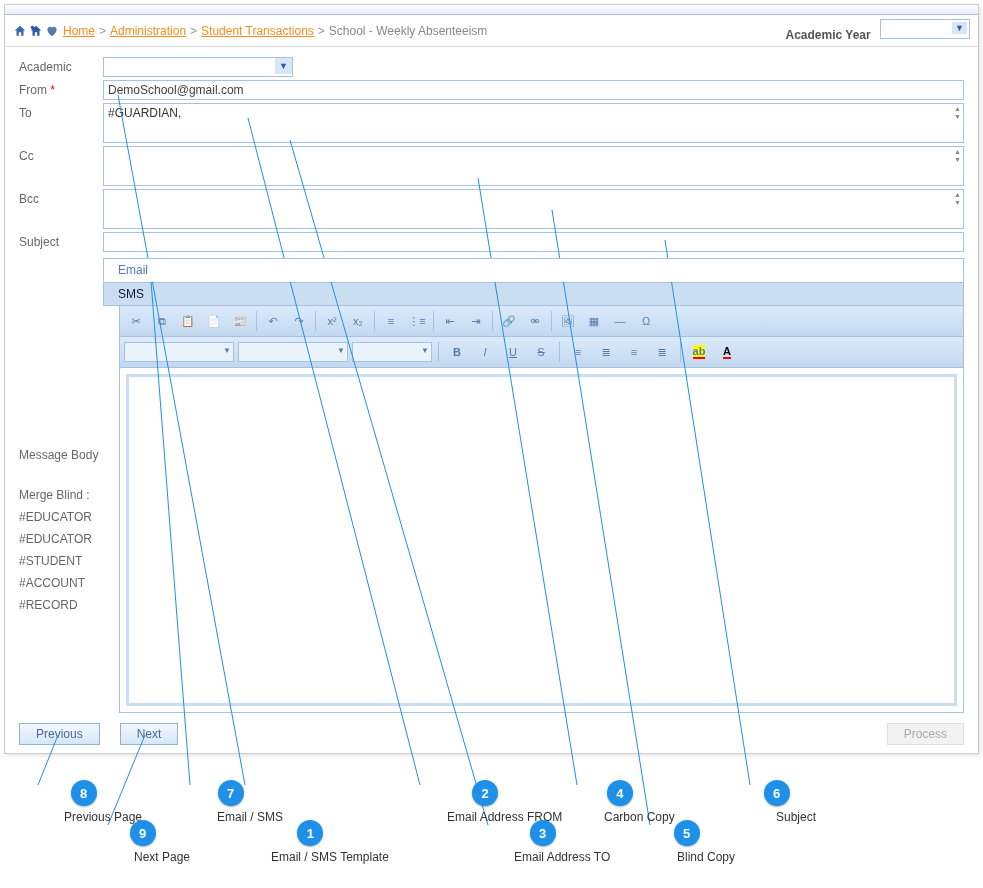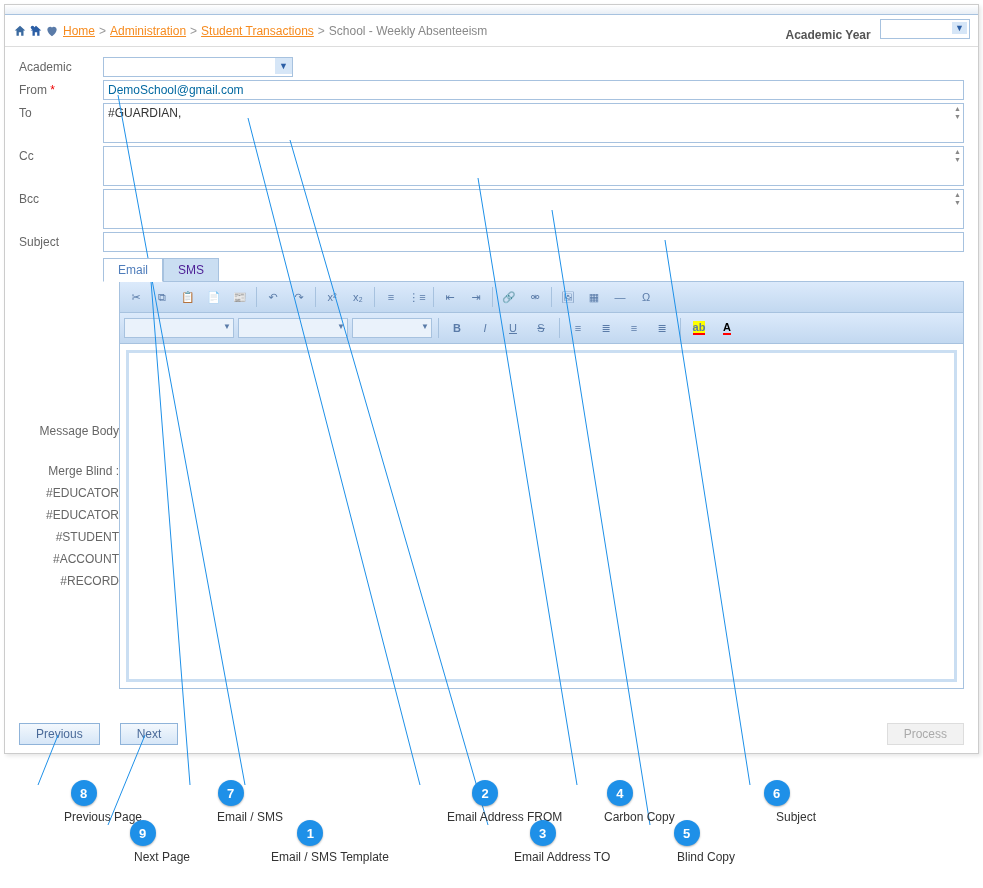--- a/index.html
+++ b/index.html
@@ -13,32 +13,32 @@
 .bc-sep { color: #999; }
 .bc-current { color: #888; }
 .icon-holder { display: flex; gap: 2px; }
 .ay-label { font-weight: bold; color: #555; margin-right: 6px; }
 .ay-select { width: 90px; height: 20px; border: 1px solid #a7c2df; background: #fff; position: relative; display:inline-block; }
 .ay-select::after { content:"▼"; position:absolute; right:2px; top:2px; font-size:9px; color:#2b5ea5; background:#d6e6f7; padding:1px 3px; }
 .form-area { padding: 10px 14px 8px 14px; }
 .form-row { display: flex; align-items: flex-start; margin-bottom: 3px; }
 .form-label { width: 84px; color: #666; font-size: 12px; padding-top: 3px; }
 .req { color: #e00; }
-.input-text { flex: 1; border: 1px solid #a7c2df; height: 20px; padding: 2px 4px; font-size: 12px; color: #0369a1; background:#fff; }
+.input-text { flex: 1; border: 1px solid #a7c2df; height: 20px; padding: 2px 4px; font-size: 12px; color: #404040; background:#fff; }
 .input-area { flex: 1; border: 1px solid #a7c2df; height: 40px; padding: 2px 4px; font-size: 12px; color: #333; position: relative; background:#fff; }
 .inline-scroll { position: absolute; right: 2px; top: 1px; display: flex; flex-direction: column; }
 .inline-scroll span { font-size: 7px; color: #888; line-height: 8px; cursor:pointer; }
 .template-select { width: 190px; height: 20px; border: 1px solid #a7c2df; position: relative; background:#fff; }
 .template-select::after { content:"▼"; position:absolute; right:0; top:0; font-size:9px; color:#2b5ea5; background:#d6e6f7; padding:3px 4px; }
-.tabs { display: flex; margin-top: 6px; margin-left: 84px; }
+.tabs { display: flex; margin-top: 6px; margin-left: 84px; flex-direction: column; }
 .tab { border: 1px solid #a7c2df; padding: 4px 14px; font-size: 12px; cursor: pointer; margin-right: 0; }
 .tab.active { background: #fff; color: #4f7dbb; border-bottom: 1px solid #fff; position: relative; z-index:2; }
-.tab.inactive { background: #cadef2; color: #4c1d95; }
+.tab.inactive { background: #cadef2; color: #0f172a; }
 .editor-wrap { display:flex; }
-.side-labels { width: 100px; padding-top: 140px; font-size: 12px; color: #666; line-height: 1.5; text-align: right; }
+.side-labels { width: 100px; padding-top: 140px; font-size: 12px; color: #666; line-height: 1.5; }
 .side-labels div { margin-bottom: 4px; }
 .editor { flex: 1; border: 1px solid #a7c2df; margin-top: -1px; background: #fff; }
 .toolbar { background: linear-gradient(#dceafb, #c2d8f0); padding: 4px; display: flex; flex-wrap: wrap; gap: 2px; border-bottom: 1px solid #a7c2df; align-items:center; }
 .tb-btn { width: 24px; height: 22px; border: 1px solid transparent; display: flex; align-items:center; justify-content:center; font-size: 11px; color:#5a7ba8; cursor:pointer; }
 .tb-sep { width: 1px; height: 20px; background: #a7c2df; margin: 0 2px; }
 .tb-select { height: 20px; border:1px solid #a7c2df; background:#eaf2fb; min-width:80px; position:relative; }
 .tb-select::after { content:"▼"; position:absolute; right:2px; top:3px; font-size:8px; color:#5a7ba8;}
 .toolbar2 { background: linear-gradient(#dceafb, #c2d8f0); padding: 4px; display: flex; gap: 4px; border-bottom: 1px solid #a7c2df; align-items:center;}
 .editor-body { border: 3px solid #cadef2; margin: 6px; height: 332px; background: #fff; }
 .button-row { position: absolute; bottom: 8px; left: 14px; right: 14px; display: flex; justify-content: space-between; }

